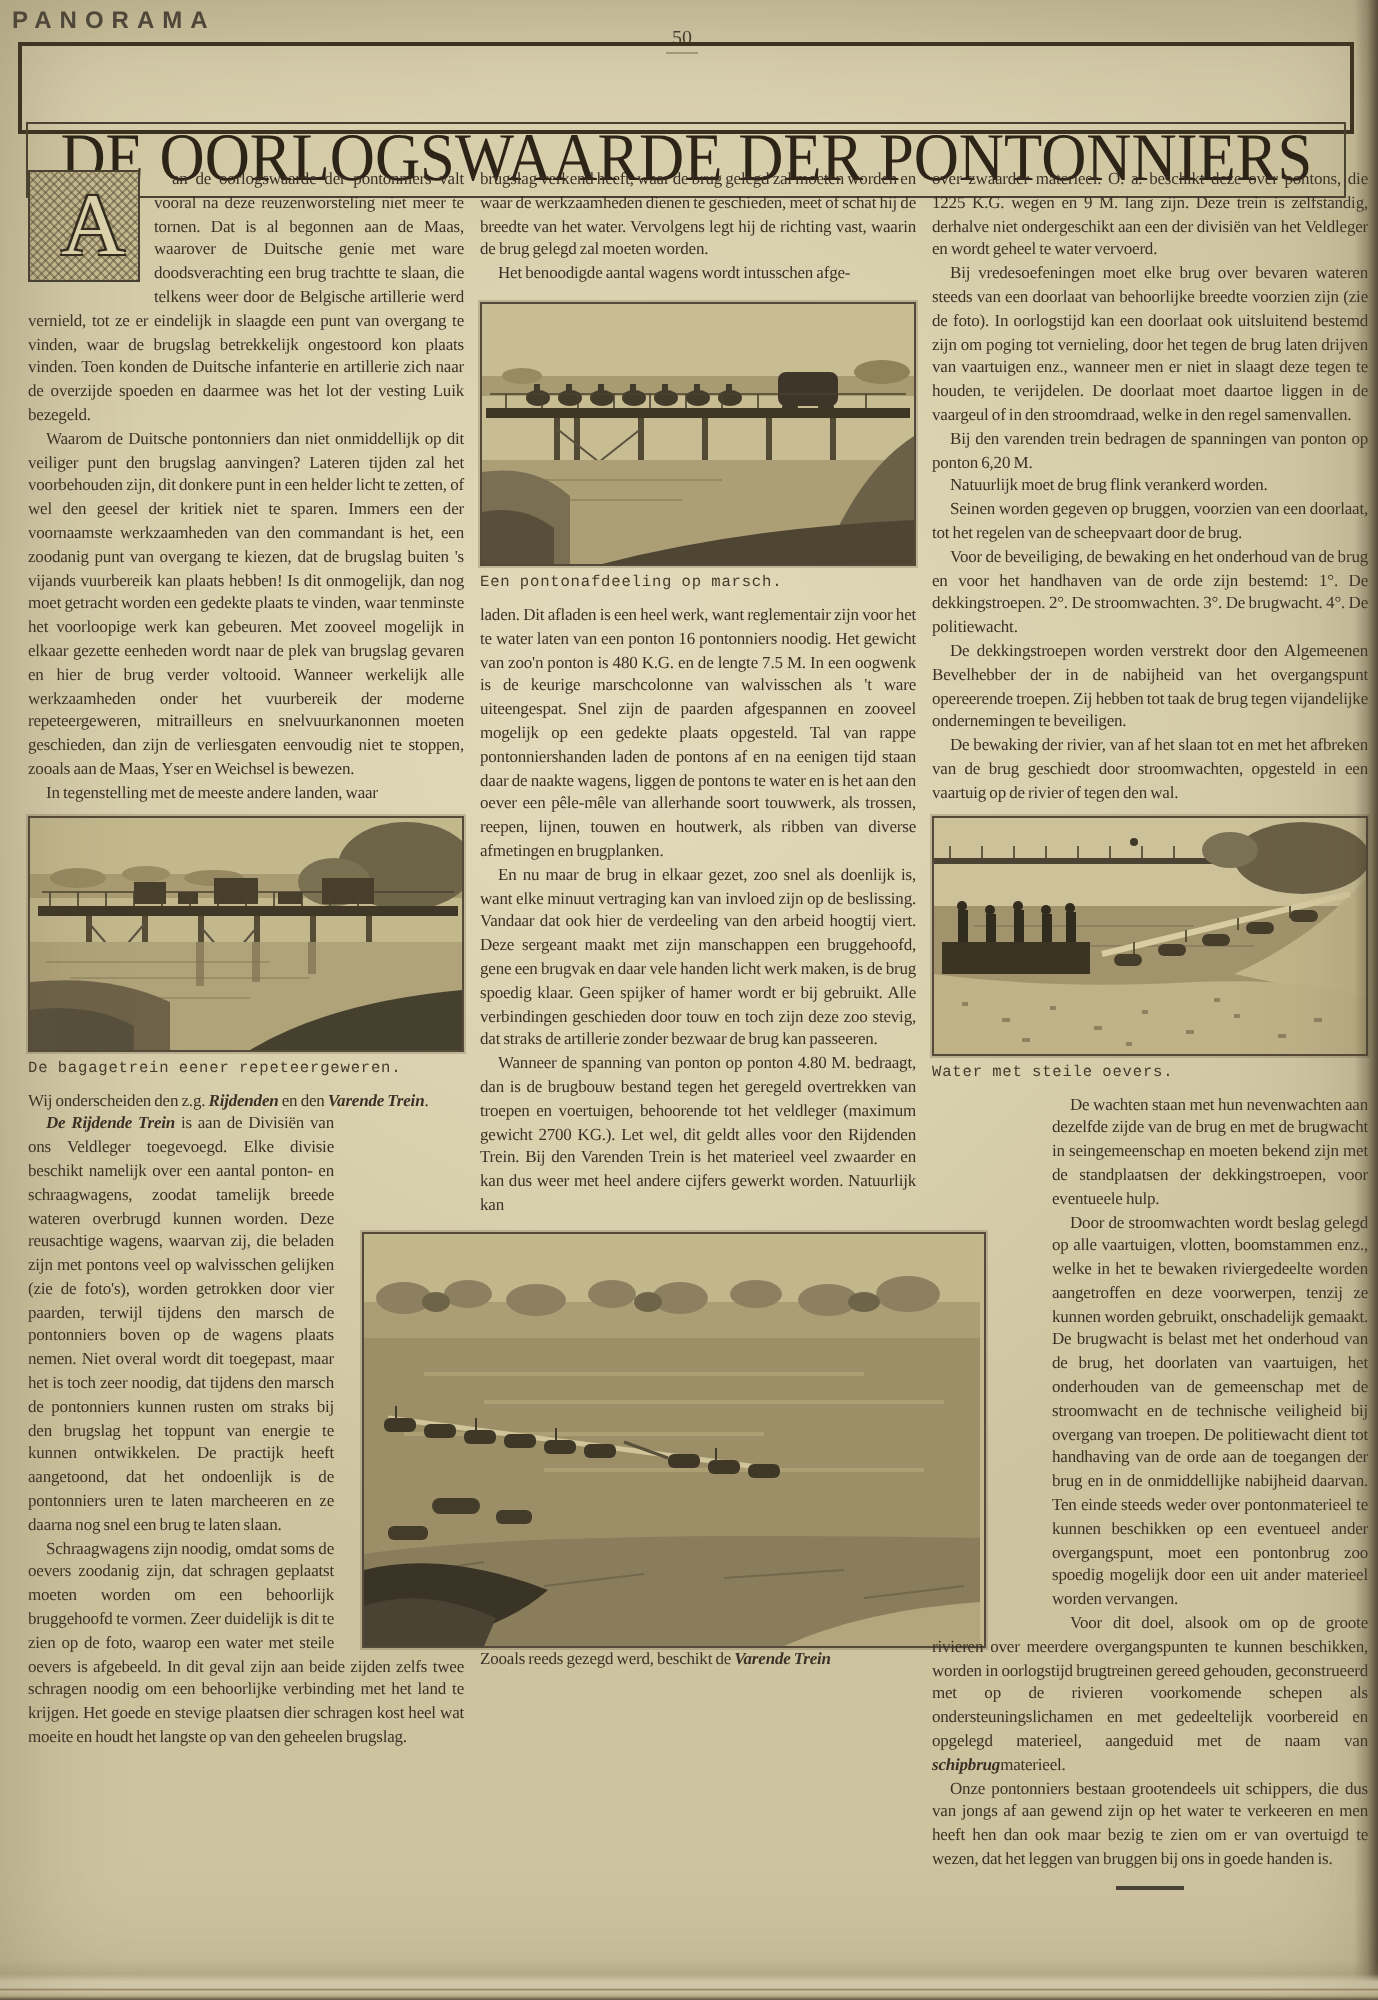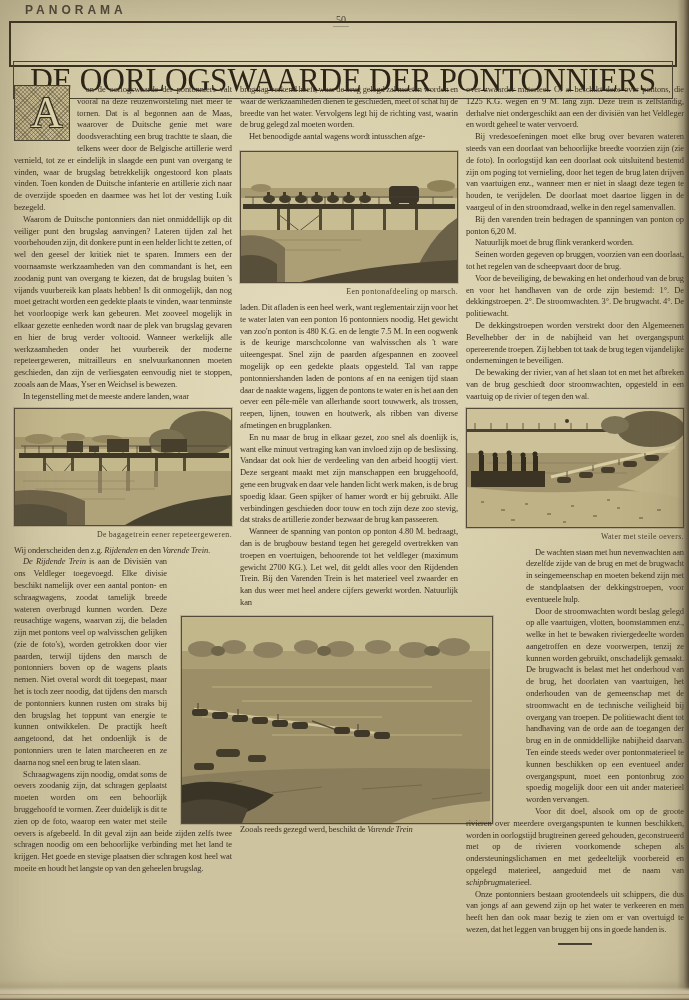--- a/index.html
+++ b/index.html
@@ -6,21 +6,21 @@
   .page{
     position:relative; width:689px; height:1000px; overflow:hidden;
     background:
       radial-gradient(ellipse 60% 45% at 45% 35%, #e3dbbc 0%, #d9d0ae 55%, #cdc39e 100%);
     font-family:"Liberation Serif", serif;
     color:#3a3126;
   }
   
   .masthead{position:absolute;left:0;top:0;width:100%;height:20px;}
   .brand{
-    position:absolute;left:25px;top:3px;
+    position:absolute;left:6px;top:3px;
     font-family:"Liberation Sans", sans-serif;
     font-size:12px;font-weight:bold;letter-spacing:4px;color:#4c463a;
   }
   .pagenum{
     position:absolute;left:333px;top:2px;font-size:10px;color:#463e30;
     border-bottom:1px solid rgba(70,60,45,.55);padding:0 3px 1px;margin-top:12px;
   }
   .titlebox{
     position:absolute;left:9px;top:21px;width:668px;height:46px;
     border:2px solid #39311f;padding:2px;box-sizing:border-box;
@@ -37,21 +37,21 @@
   }
   
   .col{position:absolute;top:84px;width:218px;font-size:8.5px;line-height:11.8px;
        text-align:justify;letter-spacing:-.1px;word-spacing:-.4px;}
   .col1{left:14px;}
   .col2{left:240px;}
   .col3{left:466px;}
   .col p{margin:0;text-indent:9px;}
   .cont > p:first-child{text-indent:0;}
   .lead{text-indent:0;margin:0;}
-  i{font-style:italic;}
+  i{font-style:italic;font-weight:bold;}
   
   .dropcap{
     float:left;width:56px;height:56px;margin:1px 7px 2px 0;
     border:1px solid #474031;box-sizing:border-box;
     background:
       repeating-linear-gradient(45deg, rgba(72,62,42,.38) 0 1px, transparent 1px 3px),
       repeating-linear-gradient(-45deg, rgba(72,62,42,.38) 0 1px, transparent 1px 3px),
       #c6ba90;
     display:flex;align-items:center;justify-content:center;
   }
@@ -63,22 +63,22 @@
   figure{margin:0;}
   .photo{
     border:1px solid #55493a;background:#c3b78c;line-height:0;
     box-shadow:0 0 0 1px rgba(96,85,62,.25);
   }
   .photo svg{display:block;}
   .photo-sm{width:216px;margin:5px 0 0 0;}
   .photo-2{margin-top:8px;}
   .photo-big{width:310px;margin:7px 0 0 -59px;}
   .caption{
-    font-size:7.8px;line-height:10px;letter-spacing:.4px;text-align:right;
-    color:#453b2c;margin:4px 0 5px;text-indent:0;
+    font-size:7.8px;line-height:10px;letter-spacing:.4px;text-align:left;
+    color:#453b2c;margin:4px 0 5px;text-indent:0;font-family:Liberation Mono, monospace;
   }
   .caption-big{width:312px;margin-left:-59px;}
   
   .spacer-r{float:right;width:58px;height:240px;margin:20px 0 4px 7px;}
   .spacer-l{float:left;width:52px;height:246px;margin:20px 8px 4px 0;}
   
   .endrule{width:34px;height:2px;background:#4a4335;margin:7px auto 0;}
   
   .edge-right{position:absolute;right:0;top:0;width:12px;height:100%;pointer-events:none;
     background:linear-gradient(to right, rgba(0,0,0,0) 0, rgba(62,54,40,.30) 55%, #544a38 100%);}

